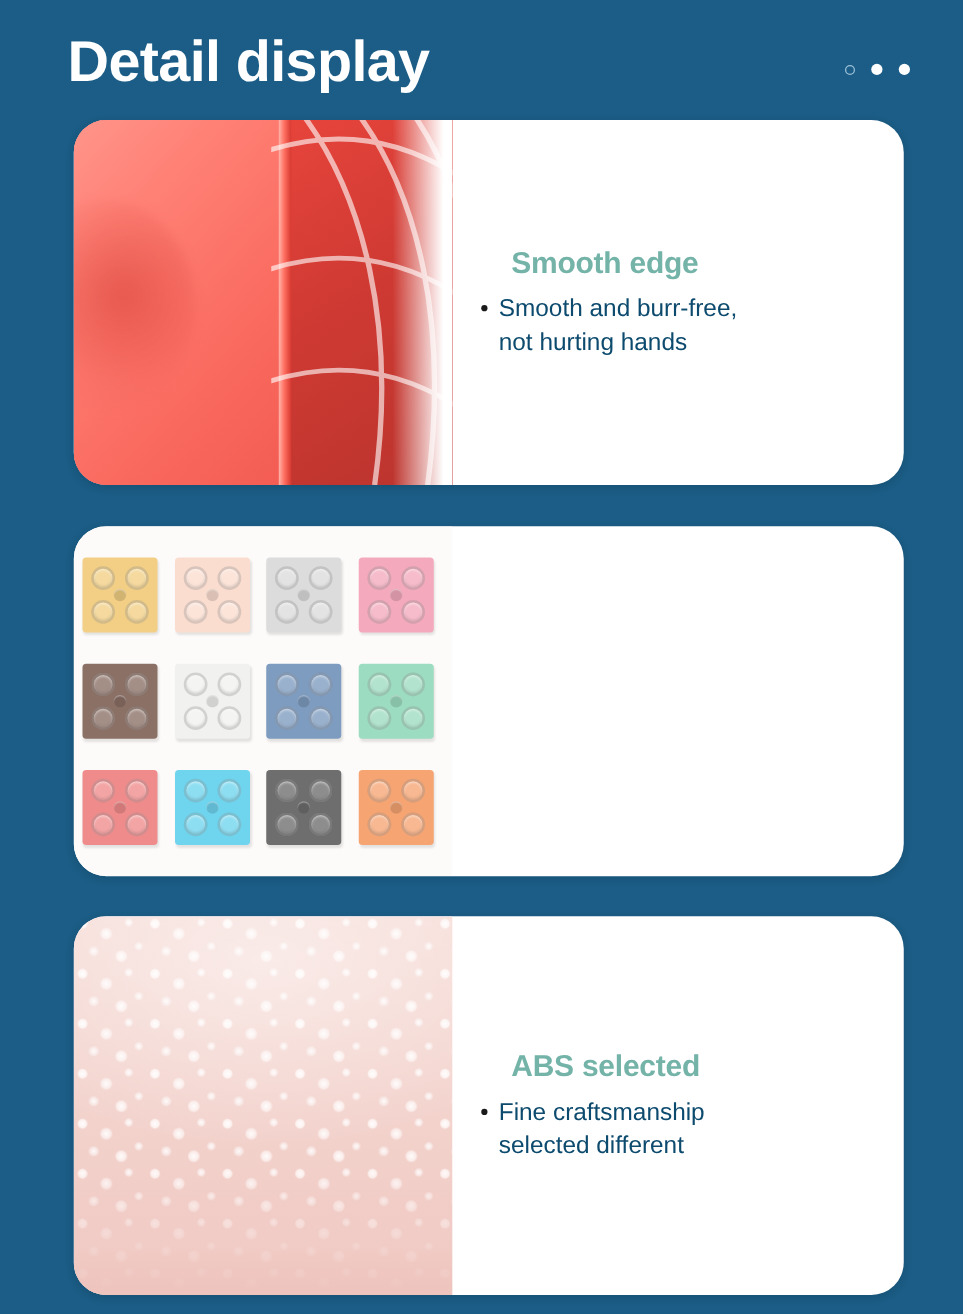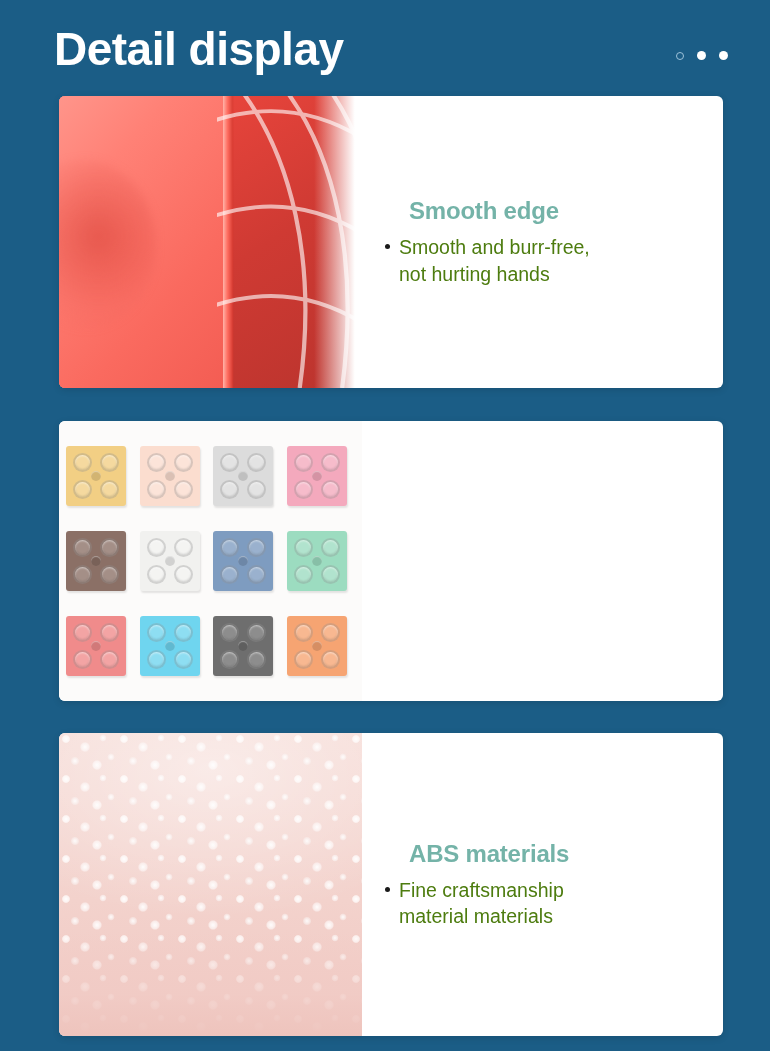--- a/index.html
+++ b/index.html
@@ -55,21 +55,21 @@
     width: 6px;
     height: 6px;
   }
 
   
   .card {
     position: absolute;
     left: 59px;
     width: 664px;
     background: #ffffff;
-    border-radius: 6px;
+    border-radius: 26px;
     overflow: hidden;
     display: flex;
     box-shadow: 0 2px 7px rgba(0,0,0,0.13);
   }
   #card-1 { top: 96px;  height: 292px; }
   #card-2 { top: 421px; height: 280px; }
   #card-3 { top: 733px; height: 303px; }
 
   .card-media {
     width: 303px;
@@ -100,21 +100,21 @@
   .bullet-dot {
     width: 5px;
     height: 5px;
     border-radius: 50%;
     background: #1a1a1a;
     flex: 0 0 5px;
     margin-top: 10px;
   }
   .bullet-text {
     font-size: 19.5px;
-    color: #4d7c0f;
+    color: #0c4a6e;
     line-height: 1.35;
     white-space: pre-line;
   }
 
   
   .media-red {
     width: 100%;
     height: 100%;
     background:
       radial-gradient(ellipse 120% 90% at 10% 45%, #ff8d83 0%, #fb7268 32%, #f1564d 60%, #e94a42 100%);
@@ -392,20 +392,20 @@
 
 <div class="card" id="card-3">
   <div class="card-media">
     <div class="media-pellets">
       <div class="pellets-layer"></div>
       <div class="pellets-shadow-top"></div>
       <div class="pellets-fade-bottom"></div>
     </div>
   </div>
   <div class="card-body">
-    <h2 class="card-heading">ABS materials</h2>
+    <h2 class="card-heading">ABS selected</h2>
     <div class="bullet-row">
       <span class="bullet-dot"></span>
       <span class="bullet-text">Fine craftsmanship
-material materials</span>
+selected different</span>
     </div>
   </div>
 </div>
 
 </body></html>

